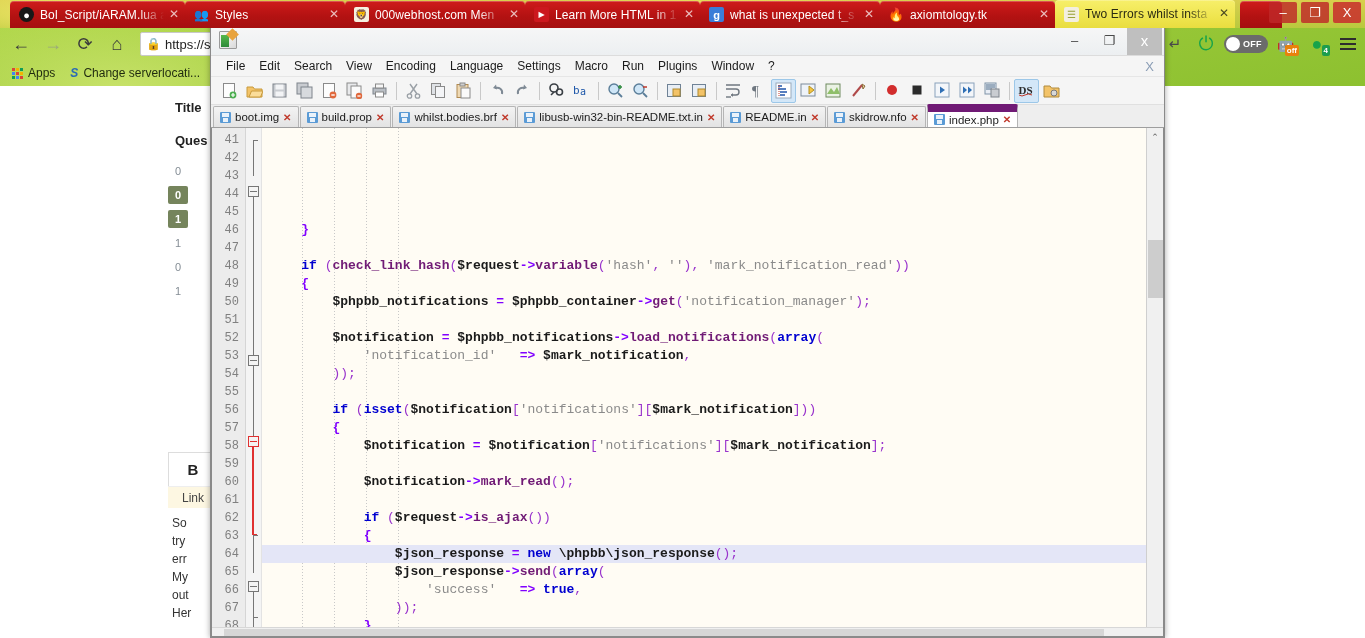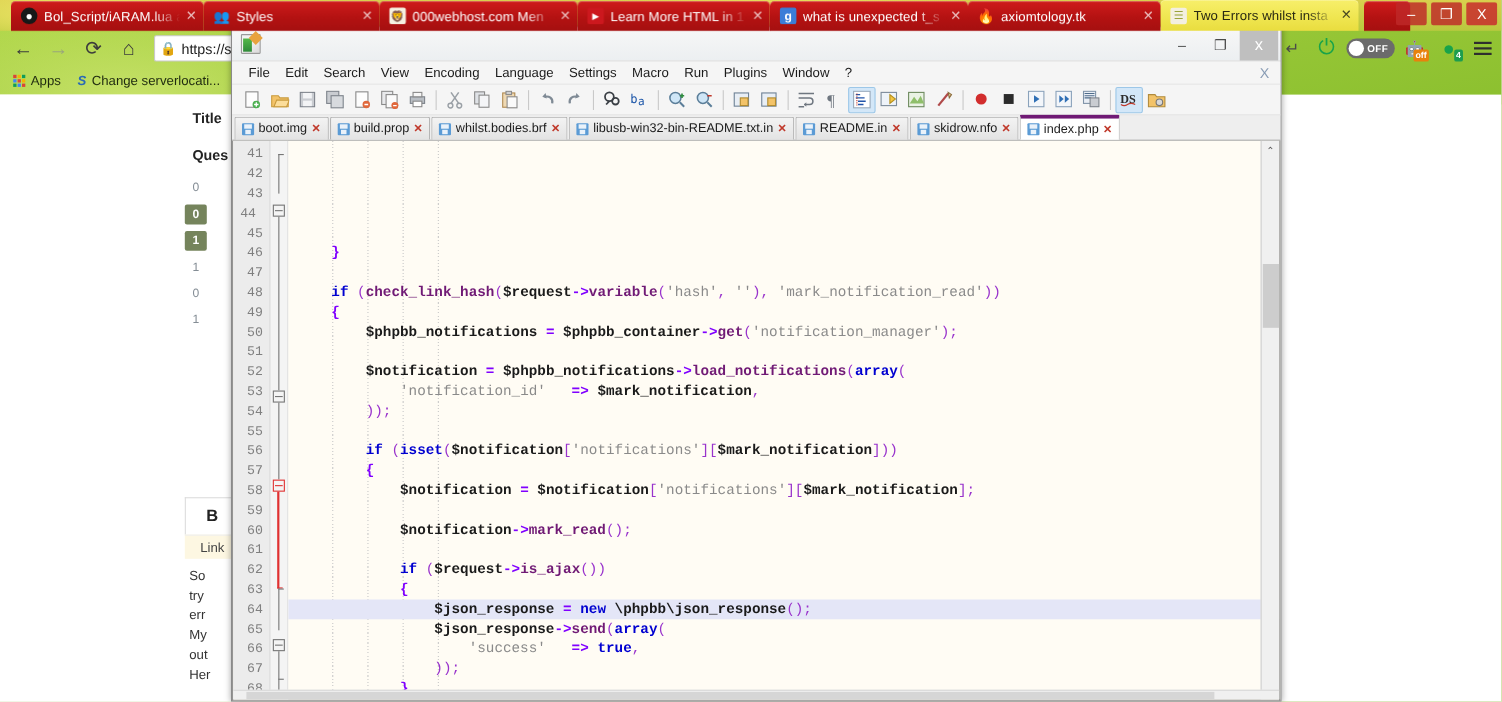--- a/index.html
+++ b/index.html
@@ -235,21 +235,21 @@
   }
   .doctab {
     height:21px; display:flex; align-items:center; gap:4px;
     padding:0 6px; margin-right:1px; font-size:11.5px; color:#1b1b1b;
     background:linear-gradient(180deg,#f3f3f3,#e3e3e3);
     border:1px solid #b5b5b5; border-bottom:none;
     border-top-left-radius:2px; border-top-right-radius:2px;
     white-space:nowrap; cursor:pointer;
   }
   .doctab.active-doc {
-    background:#fff; height:23px; border-top:4px solid #701a75;
+    background:#fff; height:23px; border-top:8px solid #701a75;
     font-weight:normal;
   }
   .save-ico {
     width:11px;height:11px;flex:0 0 11px;background:#5b9bd5;border-radius:1px;position:relative;
   }
   .save-ico::after{content:"";position:absolute;left:2px;top:1px;width:7px;height:4px;background:#eaf2fa;}
   .save-ico::before{content:"";position:absolute;left:3px;bottom:1px;width:5px;height:4px;background:#eaf2fa;}
   .doc-close { color:#c0392b; font-size:10px; font-weight:bold; }
 
   
@@ -791,21 +791,21 @@
         <span>index.php</span>
         <span class="doc-close">✕</span>
       </div>
     </div>
 
   <div id="npp-editor">
     <div id="gutter">
         <div style="height: 18px; line-height: 18px;">41</div>
         <div style="height: 18px; line-height: 18px;">42</div>
         <div style="height: 18px; line-height: 18px;">43</div>
-        <div style="height: 18px; line-height: 18px; text-align: center;">44</div>
+        <div style="height: 18px; line-height: 18px;">44</div>
         <div style="height: 18px; line-height: 18px;">45</div>
         <div style="height: 18px; line-height: 18px;">46</div>
         <div style="height: 18px; line-height: 18px;">47</div>
         <div style="height: 18px; line-height: 18px;">48</div>
         <div style="height: 18px; line-height: 18px;">49</div>
         <div style="height: 18px; line-height: 18px;">50</div>
         <div style="height: 18px; line-height: 18px;">51</div>
         <div style="height: 18px; line-height: 18px;">52</div>
         <div style="height: 18px; line-height: 18px;">53</div>
         <div style="height: 18px; line-height: 18px;">54</div>

